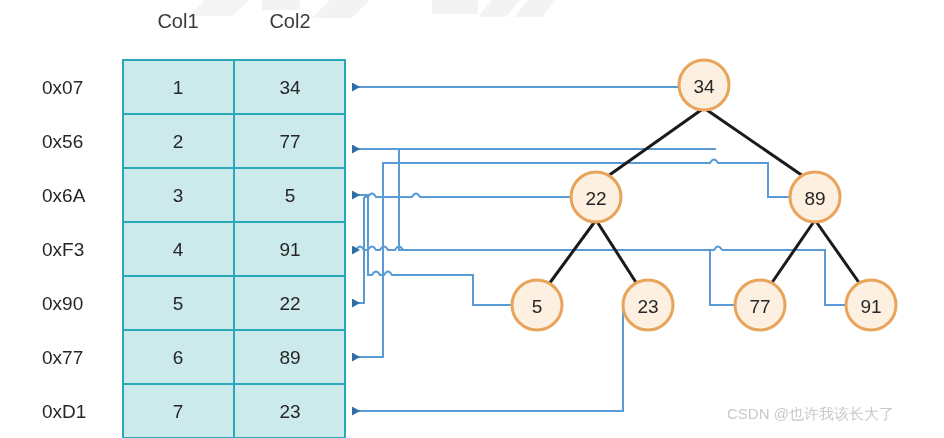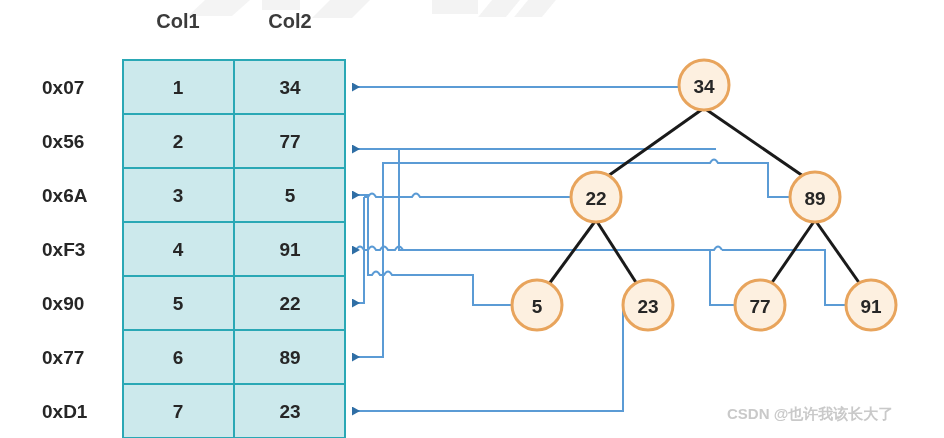--- a/index.html
+++ b/index.html
@@ -4,21 +4,21 @@
 <title>Index table to B-tree diagram</title>
 <style>
   html,body{margin:0;padding:0;}
   body{
     width:944px;height:438px;
     background:#ffffff;
     font-family:"Liberation Sans","DejaVu Sans",sans-serif;
     overflow:hidden;
     position:relative;
   }
-  #stage{position:absolute;left:0;top:0;width:944px;height:438px;font-weight:bold;}
+  #stage{position:absolute;left:0;top:0;width:944px;height:438px;}
   svg#scene{position:absolute;left:0;top:0;width:944px;height:438px;display:block;}
 
   .col-head{
     font-size:20px;fill:#3b3b3b;text-anchor:middle;
     font-family:"Liberation Sans","DejaVu Sans",sans-serif;
   }
   .addr-label{
     font-size:19px;fill:#262626;text-anchor:start;
     font-family:"Liberation Sans","DejaVu Sans",sans-serif;
   }

